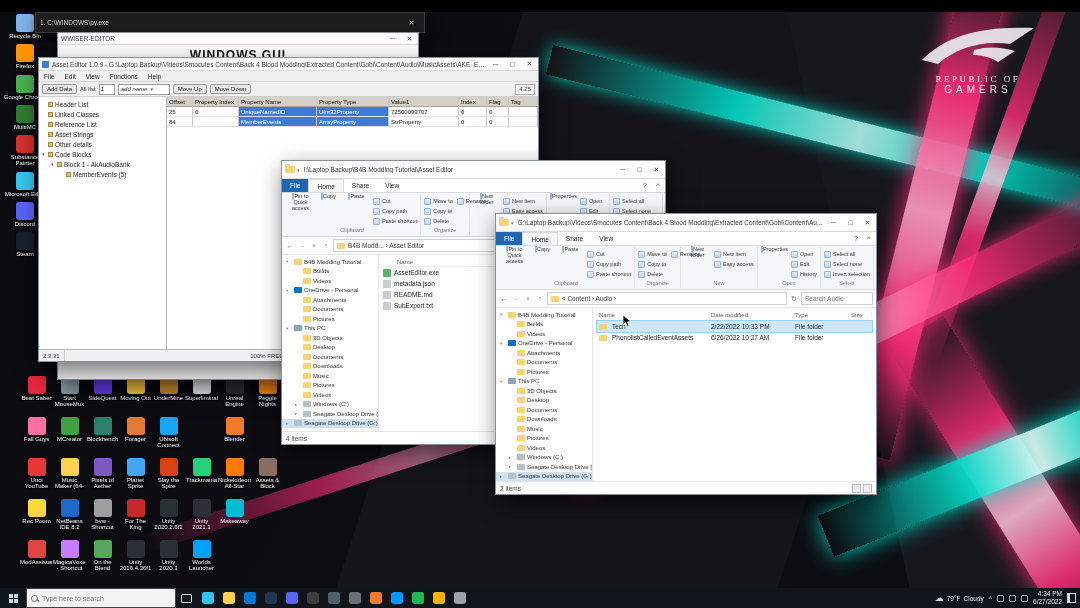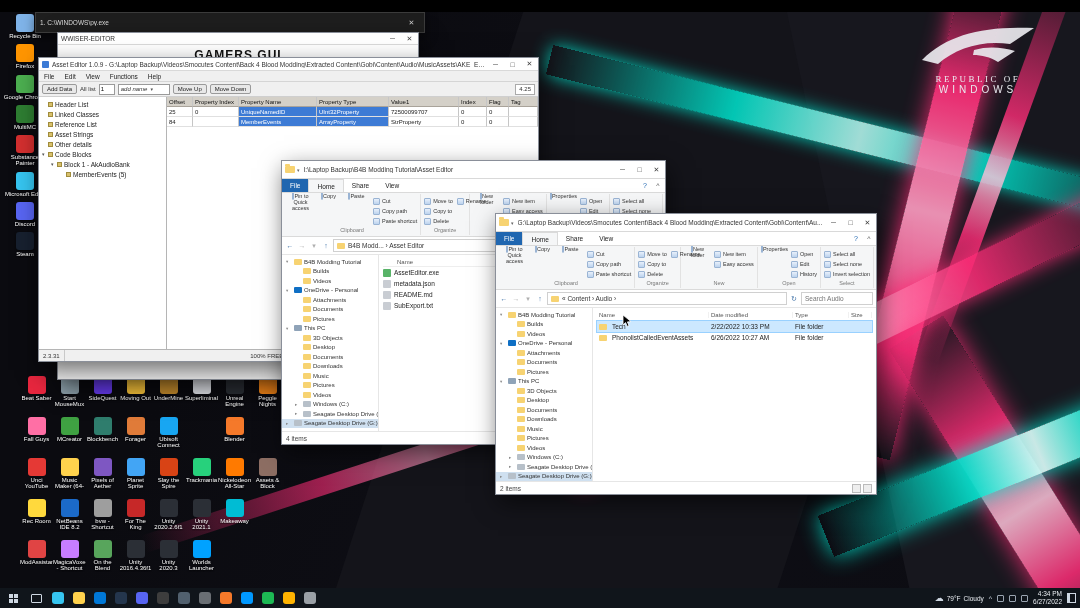--- a/index.html
+++ b/index.html
@@ -185,21 +185,21 @@
     <div class="streak pink3"></div>
     <div class="streak pink4"></div>
     <div class="streak pink5"></div>
     <div class="streak teal2"></div>
     <div class="rog">
       <svg width="120" height="52" viewBox="0 0 120 52">
         <path d="M4 40 C30 14 66 6 116 8 L92 24 C64 20 38 28 20 44 Z" fill="#e9e9ee" opacity="0.92"></path>
         <path d="M56 30 C70 26 84 27 97 31 L80 42 C72 37 64 35 55 35 Z" fill="#e9e9ee" opacity="0.92"></path>
       </svg>
       <div class="l1">REPUBLIC OF</div>
-      <div class="l2">WINDOWS</div>
+      <div class="l2">GAMERS</div>
     </div>
 
     <div class="left-icons">
 
         <div class="dicon-item">
           <span class="dicon" style="background: rgb(127, 179, 232);"></span>
           <span class="dlabel">Recycle Bin</span>
         </div>
 
         <div class="dicon-item">
@@ -438,21 +438,21 @@
     </div>
 
     <div class="window wwiser">
       <div class="tbar ww-tbar">
         <span class="ttl">WWISER-EDITOR</span>
         <div class="wbtns">
           <span>─</span>
           <span>✕</span>
         </div>
       </div>
-      <div class="ww-head">GAMERS GUI</div>
+      <div class="ww-head">WINDOWS GUI</div>
       <div class="ww-sep"></div>
     </div>
 
     <div class="window ae">
       <div class="tbar ae-tbar">
         <span class="appico"></span>
         <span class="ttl">Asset Editor 1.0.9 - G:\Laptop Backup\Videos\Smocutes Content\Back 4 Blood Modding\Extracted Content\Gobi\Content\Audio\MusicAssets\AKE_EV1_Stations_Wwise_Bank</span>
         <div class="wbtns">
           <span>─</span>
           <span>□</span>
@@ -1174,20 +1174,24 @@
 
   <div class="taskbar">
     <div class="start">
       <span class="winlogo">
           <i></i>
           <i></i>
           <i></i>
           <i></i>
         </span>
     </div>
+    <div class="tsearch">
+      <span class="mag"></span>
+      <input placeholder="Type here to search" style="">
+    </div>
     <div class="tb-app">
       <span class="tv"></span>
     </div>
     <div class="tb-apps">
 
         <div class="tb-app" title="microsoft-edge">
           <span class="appglyph" style="background: rgb(54, 197, 240);"></span>
         </div>
 
         <div class="tb-app" title="file-explorer">

